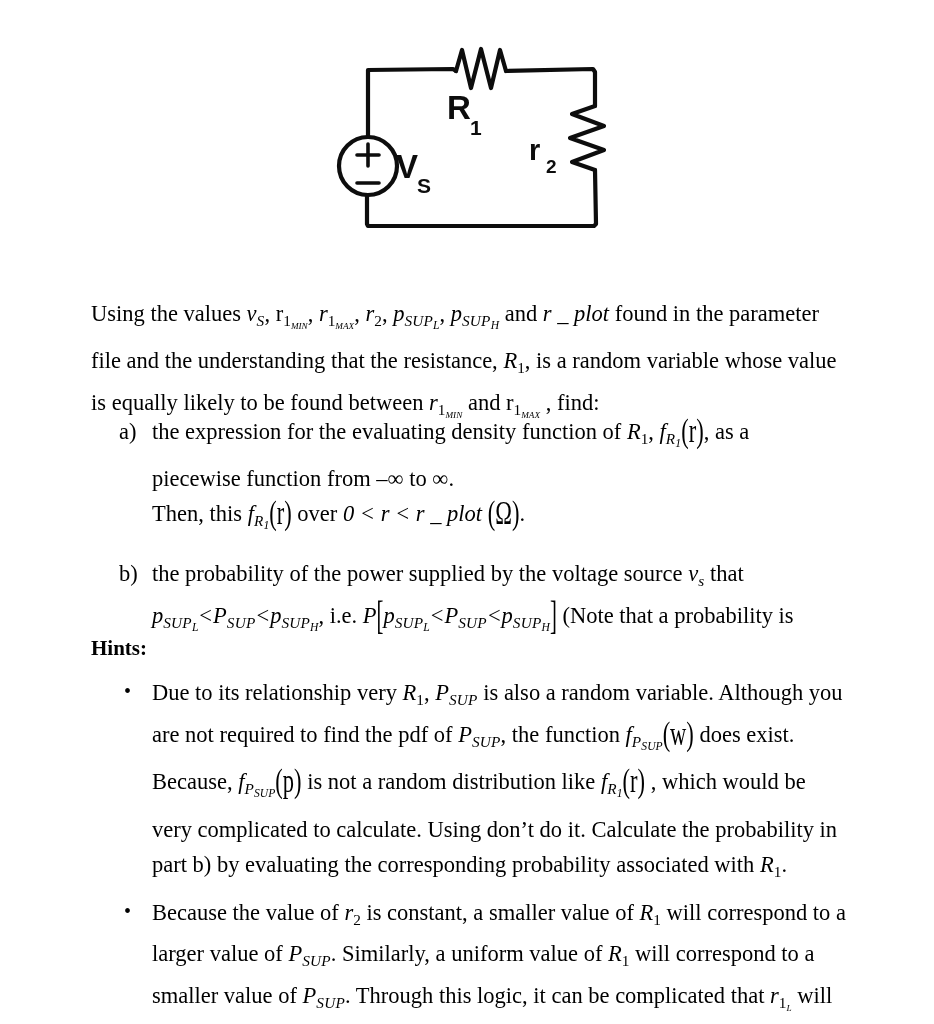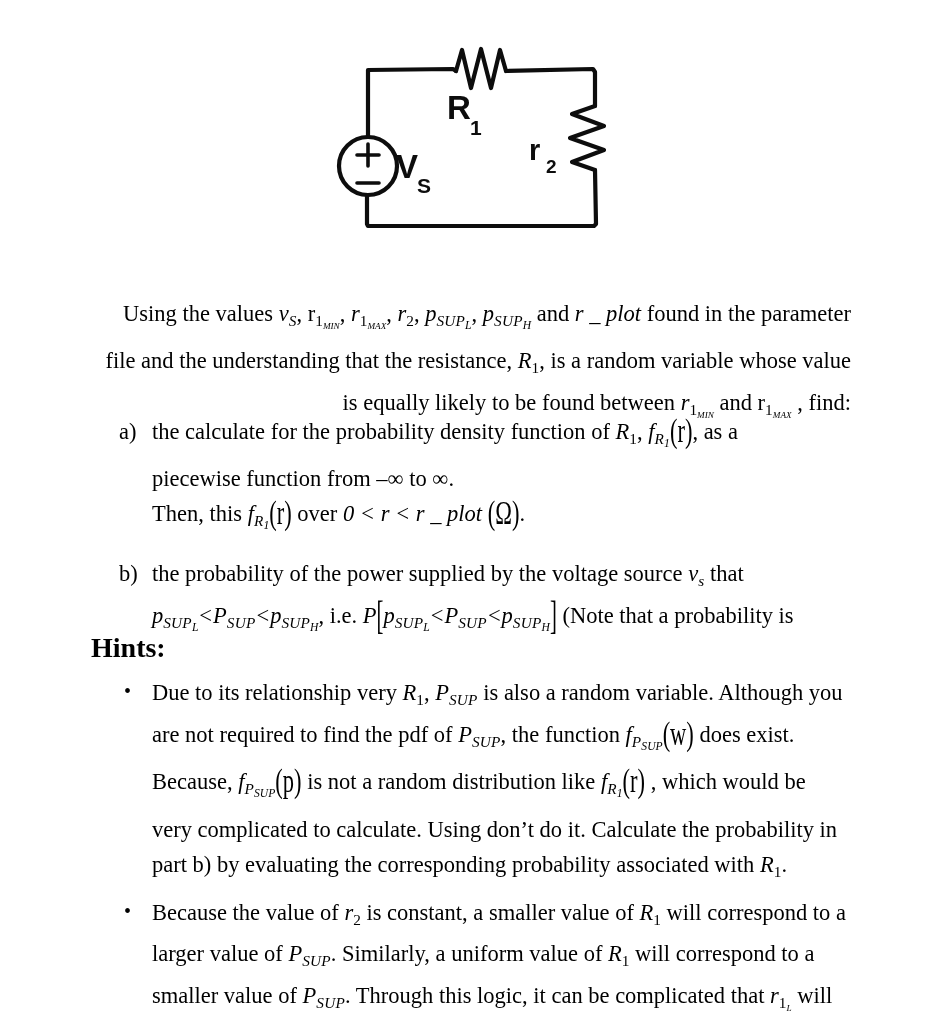--- a/index.html
+++ b/index.html
@@ -31,21 +31,21 @@
     position: absolute;
     left: 0;
     top: 0;
     width: 934px;
   }
 
   .para {
     position: absolute;
     font-size: 22.5px;
     line-height: 35px;
-    text-align: right;
+    text-align: left;
   }
 
   .intro {
     left: 91px;
     top: 296px;
     width: 760px;
   }
 
   .enum {
     position: absolute;
@@ -63,21 +63,21 @@
     position: absolute;
     left: 28px;
     top: 0;
   }
   .enum-item + .enum-item { margin-top: 12px; }
 
   .hints-head {
     position: absolute;
     left: 91px;
     top: 634px;
-    font-size: 28px;
+    font-size: 21px;
     font-weight: bold;
     line-height: 28px;
   }
 
   .bullets {
     position: absolute;
     left: 91px;
     top: 675px;
     width: 800px;
   }
@@ -186,21 +186,21 @@
   <div class="para intro">
     <span>Using the values </span><span class="mi">v</span><span class="sub">S</span><span>, </span><span class="mu">r</span><span class="subn"><span>1</span><span class="small-caps-sub">MIN</span></span><span>, </span><span class="mi">r</span><span class="subn"><span>1</span><span class="small-caps-sub">MAX</span></span><span>, </span><span class="mi">r</span><span class="subn">2</span><span>, </span><span class="mi">p</span><span class="sub"><span>SUP</span><span class="sub2">L</span></span><span>, </span><span class="mi">p</span><span class="sub"><span>SUP</span><span class="sub2">H</span></span><span> and </span><span class="mi">r _ plot</span><span> found in the parameter file</span>
     <span>and the understanding that the resistance, </span><span class="mi">R</span><span class="subn">1</span><span>, is a random variable whose value is</span>
     <span>equally likely to be found between </span><span class="mi">r</span><span class="subn"><span>1</span><span class="small-caps-sub">MIN</span></span><span> and </span><span class="mu">r</span><span class="subn"><span>1</span><span class="small-caps-sub">MAX</span></span><span> , find:</span>
   </div>
 
   <div class="enum">
 
     <div class="enum-item">
       <span class="marker">a)</span>
-      <span>the calculate for the probability density function of </span><span class="mi">R</span><span class="subn">1</span><span>,  </span><span class="mi">f</span><span class="sub"><span>R</span><span class="sub2 mn">1</span></span><span class="bigparen mi">(r)</span><span>, as a</span><br>
+      <span>the expression for the evaluating density function of </span><span class="mi">R</span><span class="subn">1</span><span>,  </span><span class="mi">f</span><span class="sub"><span>R</span><span class="sub2 mn">1</span></span><span class="bigparen mi">(r)</span><span>, as a</span><br>
       <span>piecewise function from </span><span>–∞</span><span> to </span><span>∞</span><span>.</span><br>
       <span>Then, this </span><span class="mi">f</span><span class="sub"><span>R</span><span class="sub2 mn">1</span></span><span class="bigparen mi">(r)</span><span> over </span><span class="mi">0 &lt; r &lt; r _ plot</span>
       <span class="bigparen">(Ω)</span><span>.</span>
     </div>
 
     <div class="enum-item">
       <span class="marker">b)</span>
       <span>the probability of the power supplied by the voltage source </span><span class="mi">v</span><span class="sub">s</span><span> that</span><br>
       <span class="mi">p</span><span class="sub"><span>SUP</span><span class="sub2">L</span></span><span class="op">&lt;</span><span class="mi">P</span><span class="sub">SUP</span><span class="op">&lt;</span><span class="mi">p</span><span class="sub"><span>SUP</span><span class="sub2">H</span></span><span>, i.e. </span><span class="mi">P</span><span class="brk">[</span><span class="mi">p</span><span class="sub"><span>SUP</span><span class="sub2">L</span></span><span class="op">&lt;</span><span class="mi">P</span><span class="sub">SUP</span><span class="op">&lt;</span><span class="mi">p</span><span class="sub"><span>SUP</span><span class="sub2">H</span></span><span class="brk">]</span><span> (Note that a probability is</span><br>
     </div>

